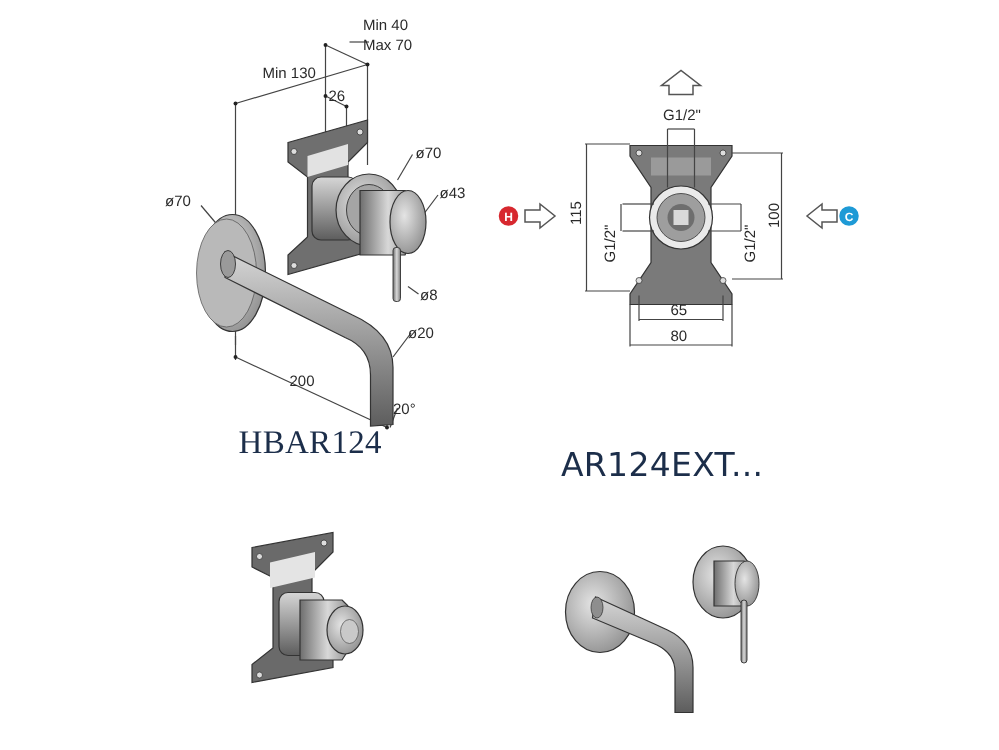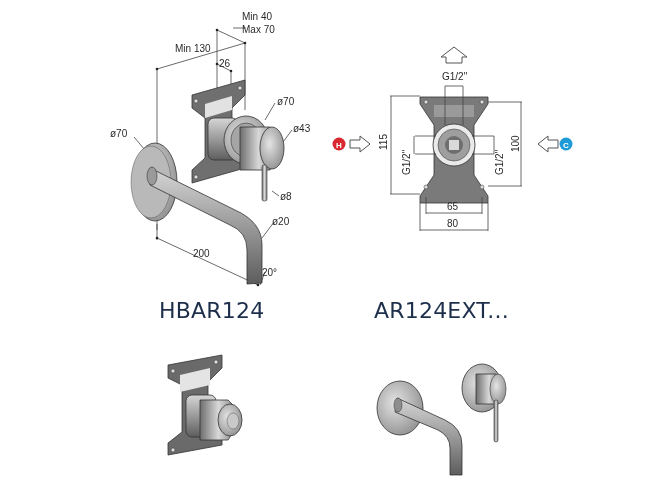--- a/index.html
+++ b/index.html
@@ -169,14 +169,14 @@
     <ellipse cx="400" cy="408" rx="23" ry="27" fill="url(#disc)" stroke="#333" stroke-width="0.8"></ellipse>
     <path d="M397 398 L445 420 Q462 428 462 445 L462 475 L450 475 L450 448 Q450 436 438 430 L395 412 Z" fill="url(#metal)" stroke="#333" stroke-width="0.8"></path>
     <ellipse cx="398" cy="405" rx="4" ry="7" fill="#8e8e8e" stroke="#333" stroke-width="0.5"></ellipse>
     <ellipse cx="482" cy="388" rx="20" ry="24" fill="url(#disc)" stroke="#333" stroke-width="0.8"></ellipse>
     <path d="M476 374 L496 374 Q508 388 496 404 L476 404 Z" fill="url(#metalH)" stroke="#333" stroke-width="0.8"></path>
     <ellipse cx="498" cy="389" rx="8" ry="15" fill="url(#disc)" stroke="#333" stroke-width="0.6"></ellipse>
     <rect x="494" y="400" width="4" height="42" rx="2" fill="url(#metalH)" stroke="#333" stroke-width="0.6"></rect>
   </g>
 </svg>
 
-<div class="title" style="left:159px;top:298px;">HBAR124</div>
+<div class="title" style="left:159px;top:282px;font-family:Liberation Serif, serif;">HBAR124</div>
 <div class="title" style="left:374px;top:298px;">AR124EXT...</div>
 
 </body></html>

